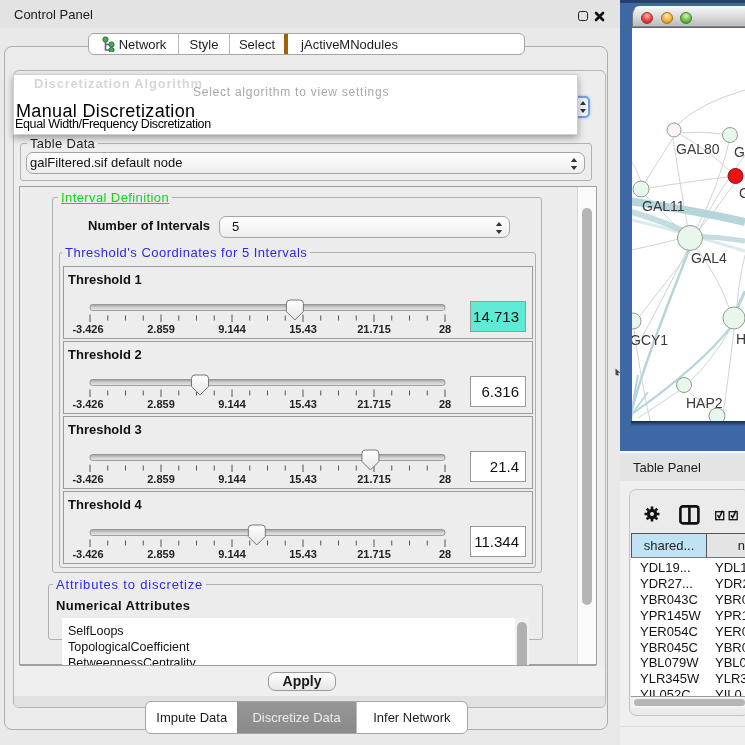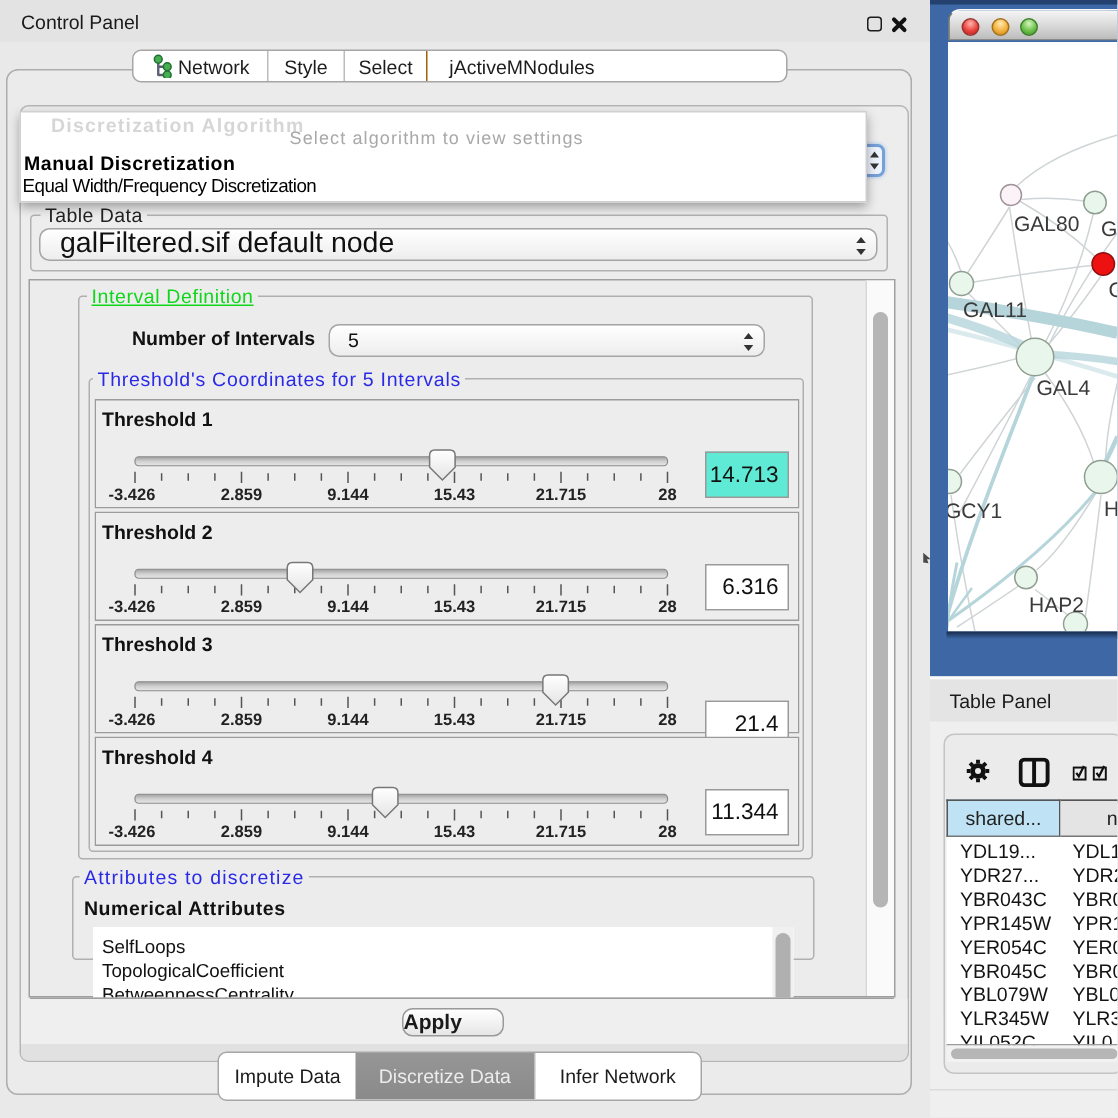--- a/index.html
+++ b/index.html
@@ -26,26 +26,26 @@
   <div style="width:90px;display:flex;align-items:center;justify-content:center;border-right:1px solid #bcbcbc;">
     <svg width="14" height="16" viewBox="0 0 14 16" style="margin-right:4px;">
         <path d="M4.5 5 V14.5 M4.5 8.5 H8 M4.5 14 H8" stroke="#5a5f72" stroke-width="1.6" fill="none"></path>
         <circle cx="4.5" cy="3.5" r="2.6" fill="#47ad52" stroke="#1d7030" stroke-width="1"></circle>
         <circle cx="10.5" cy="8.5" r="2.6" fill="#47ad52" stroke="#1d7030" stroke-width="1"></circle>
         <circle cx="10.5" cy="14" r="2.6" fill="#47ad52" stroke="#1d7030" stroke-width="1"></circle>
       </svg>
     Network</div>
   <div style="width:51px;display:flex;align-items:center;justify-content:center;border-right:1px solid #bcbcbc;">Style</div>
   <div style="width:54px;display:flex;align-items:center;justify-content:center;">Select</div>
-  <div style="width:127px;display:flex;align-items:center;justify-content:center;border-left:1px solid #a16207;">jActiveMNodules</div>
+  <div style="width:127px;display:flex;align-items:center;justify-content:center;border-left:4px solid #a16207;">jActiveMNodules</div>
 </div>
 
 <div class="abs" style="left:20px;top:143px;width:572px;height:38px;border:1px solid #b2b2b2;border-radius:3px;"></div>
 <div class="abs" style="left:27px;top:136px;background:#ededed;padding:0 3px;font-size:13px;letter-spacing:0.3px;color:#222;">Table Data</div>
-<div class="abs combo" style="left:26px;top:152px;width:559px;height:22px;background:linear-gradient(#ffffff,#ededed);border:1px solid #a5a5a5;border-radius:7px;font-size:19px;color:#111;line-height:20px;padding-left:13px;">galFiltered.sif default node
+<div class="abs combo" style="left:26px;top:152px;width:559px;height:22px;background:linear-gradient(#ffffff,#ededed);border:1px solid #a5a5a5;border-radius:7px;font-size:13px;color:#111;line-height:20px;padding-left:3px;">galFiltered.sif default node
   <svg class="abs" style="right:6px;top:4px;" width="8" height="14" viewBox="0 0 8 14">
       <path d="M4 1 L7.2 5 H0.8 Z" fill="#333"></path>
       <path d="M4 13 L0.8 9 H7.2 Z" fill="#333"></path>
     </svg>
 </div>
 
 <div class="abs" style="left:19px;top:186px;width:578px;height:479px;background:#ececec;border:1px solid #9f9f9f;"></div>
 
 <div class="abs" style="left:577px;top:187px;width:19px;height:477px;background:#fafafa;border-left:1px solid #d6d6d6;"></div>
 <div class="abs" style="left:582px;top:208px;width:10px;height:397px;background:#b5b5b5;border-radius:5px;"></div>
@@ -170,21 +170,21 @@
       <text x="25" y="67">-3.426</text>
       <text x="98" y="67">2.859</text>
       <text x="169" y="67">9.144</text>
       <text x="240" y="67">15.43</text>
       <text x="311" y="67">21.715</text>
       <text x="382" y="67">28</text>
     </g>
     <path d="M298.9 37.5 q0 -3.5 3.5 -3.5 h10 q3.5 0 3.5 3.5 v8 l-8.5 8.5 l-8.5 -8.5 z" fill="url(#tgrad)" stroke="#777"></path>
     <text x="5" y="18" font-size="13" font-weight="bold" fill="#111">Threshold 3</text>
   </svg>
-<div class="abs" style="left:470px;top:451px;width:56px;height:31px;background:#fff;border:1px solid #9a9a9a;font-size:15px;color:#111;text-align:right;line-height:29px;padding-right:6px;margin-top:16px;">21.4</div>
+<div class="abs" style="left:470px;top:451px;width:56px;height:31px;background:#fff;border:1px solid #9a9a9a;font-size:15px;color:#111;text-align:right;line-height:29px;padding-right:6px;">21.4</div>
 <svg class="abs" style="left:63px;top:491px" width="470" height="73" viewBox="0 0 470 73">
     <rect x="0.5" y="0.5" width="469" height="72" fill="#ededed" stroke="#9b9b9b"></rect>
     <rect x="27" y="38.5" width="355" height="6" rx="2.5" fill="url(#ggrad)" stroke="#8a8a8a" stroke-width="0.8"></rect>
     <g stroke="#555" stroke-width="1">
       <path d="M27 48.5 V56"></path>
       <path d="M44.75 49.5 V54.5"></path>
       <path d="M62.5 49.5 V54.5"></path>
       <path d="M80.25 49.5 V54.5"></path>
       <path d="M98 48.5 V56"></path>
       <path d="M115.75 49.5 V54.5"></path>
@@ -223,38 +223,38 @@
 <div class="abs" style="left:56px;top:598px;font-size:13px;font-weight:bold;letter-spacing:0.35px;color:#111;">Numerical Attributes</div>
 <div class="abs" style="left:62px;top:618px;width:467px;height:47px;background:#fff;overflow:hidden;">
   <div style="font-size:12.5px;color:#111;padding:5px 0 0 6px;line-height:16px;">SelfLoops<br>TopologicalCoefficient<br>BetweennessCentrality</div>
   <div class="abs" style="right:0;top:0;width:14px;height:48px;background:#f0f0f0;"></div>
   <div class="abs" style="right:2px;top:4px;width:10px;height:60px;background:#b0b0b0;border-radius:5px;"></div>
 </div>
 
 <div class="abs" style="left:20px;top:664.5px;width:576px;height:1px;background:#9f9f9f;"></div>
 <div class="abs" style="left:14px;top:666px;width:591px;height:30px;background:#efefef;"></div>
 
-<div class="abs" style="left:268px;top:672px;width:68px;height:19px;background:linear-gradient(#ffffff,#e6e6e6);border:1px solid #9a9a9a;border-radius:7px;font-size:14px;font-weight:bold;color:#1a1a1a;text-align:left;line-height:17px;">Apply</div>
+<div class="abs" style="left:268px;top:672px;width:68px;height:19px;background:linear-gradient(#ffffff,#e6e6e6);border:1px solid #9a9a9a;border-radius:7px;font-size:14px;font-weight:bold;color:#1a1a1a;text-align:center;line-height:17px;">Apply</div>
 
 <div class="abs" style="left:145px;top:701px;width:323px;height:33px;background:#fff;border:1px solid #a6a6a6;border-radius:6px;overflow:hidden;display:flex;font-size:13px;color:#1c1c1c;">
   <div style="width:92px;display:flex;align-items:center;justify-content:center;">Impute Data</div>
   <div style="width:119px;display:flex;align-items:center;justify-content:center;background:linear-gradient(#969696,#8a8a8a);color:#ececec;">Discretize Data</div>
   <div style="width:112px;display:flex;align-items:center;justify-content:center;border-left:1px solid #bcbcbc;">Infer Network</div>
 </div>
 
 <div class="abs" style="left:566px;top:96px;width:24px;height:22px;background:#eef4fd;border:2px solid #76a0d8;border-radius:5px;box-shadow:0 0 3px #9cc0ea;">
     <svg style="position:absolute;left:11px;top:2px;" width="8" height="14" viewBox="0 0 8 14">
       <path d="M4 1 L7 5 H1 Z" fill="#333"></path>
       <path d="M4 13 L1 9 H7 Z" fill="#333"></path>
     </svg>
   </div>
 <div class="abs" style="left:13px;top:74px;width:565px;height:61px;background:#fff;border:1px solid #d0d0d0;box-shadow:0 3px 7px rgba(0,0,0,0.35);"></div>
 <div class="abs" style="left:34px;top:76px;font-size:13px;letter-spacing:0.8px;color:rgba(80,85,80,0.24);font-weight:bold;">Discretization Algorithm</div>
 <div class="abs" style="left:193px;top:85px;font-size:12px;letter-spacing:0.75px;color:#a8a8a8;">Select algorithm to view settings</div>
-<div class="abs" style="left:16px;top:101px;font-size:13px;letter-spacing:0.35px;font-weight:bold;color:#000;">Manual Discretization</div>
+<div class="abs" style="left:16px;top:101px;font-size:18px;letter-spacing:0.35px;font-weight:normal;color:#000;">Manual Discretization</div>
 <div class="abs" style="left:15px;top:116.5px;font-size:12.5px;letter-spacing:-0.35px;color:#000;">Equal Width/Frequency Discretization</div>
 
 <svg class="abs" style="left:615px;top:368px;" width="6" height="8" viewBox="0 0 6 8">
     <path d="M0.5 7 V0.5 L5.5 4.8 H3 L4 7.5 Z" fill="#4a4a4a"></path>
   </svg>
 
 <div class="abs" style="left:620px;top:0;width:125px;height:451px;background:#3d68a5;"></div>
 <div class="abs" style="left:620px;top:0;width:125px;height:3px;background:#23406f;"></div>
 
 <div class="abs" style="left:632px;top:6px;width:113px;height:21px;background:linear-gradient(#f5f5f5,#d8d8d8 55%,#bcbcbc);border-radius:8px 0 0 0;border-top:1px solid #f8f8f8;border-left:1px solid #777;border-bottom:1px solid #8a8a8a;"></div>

